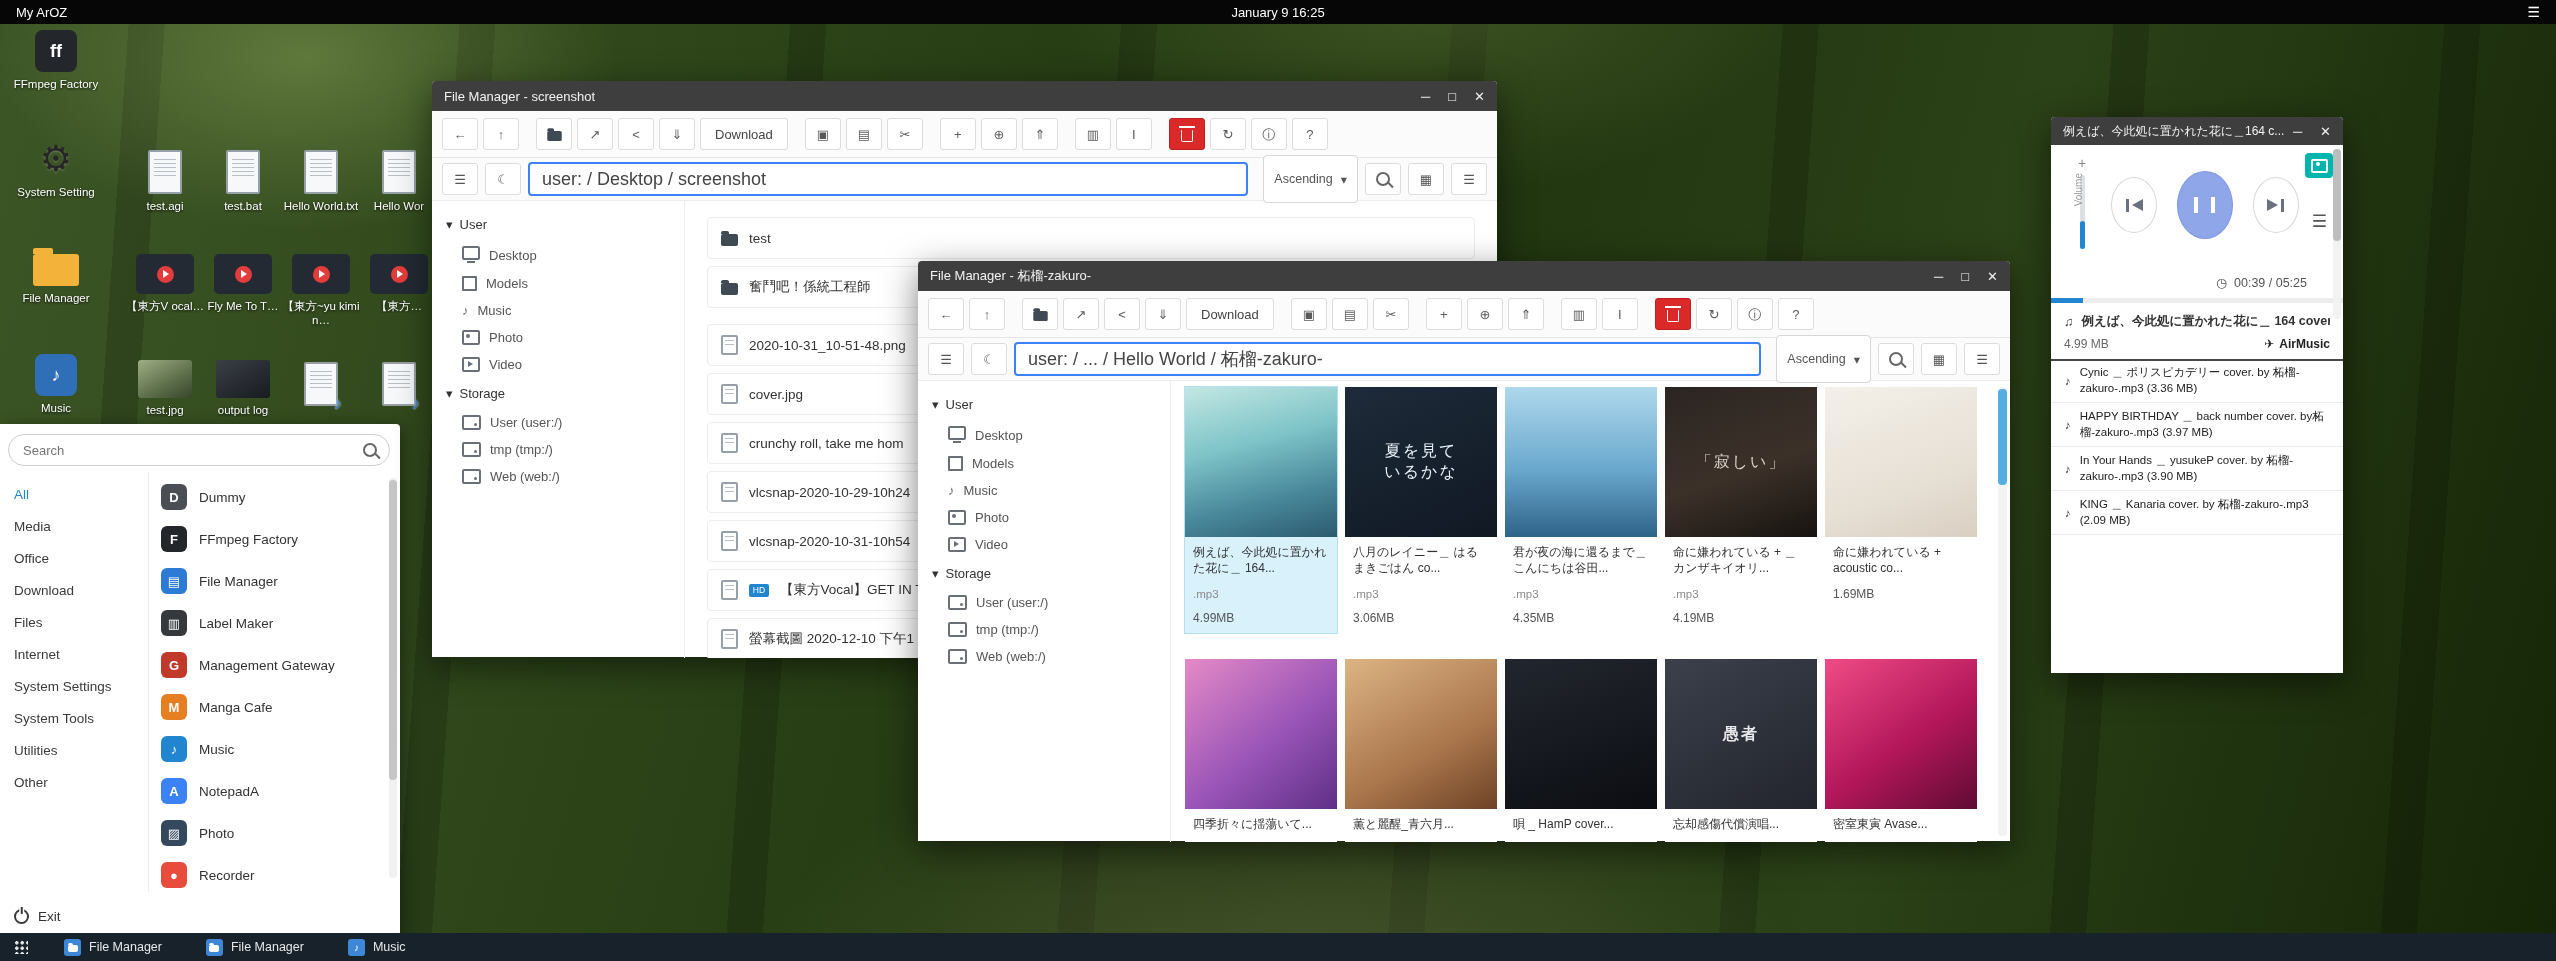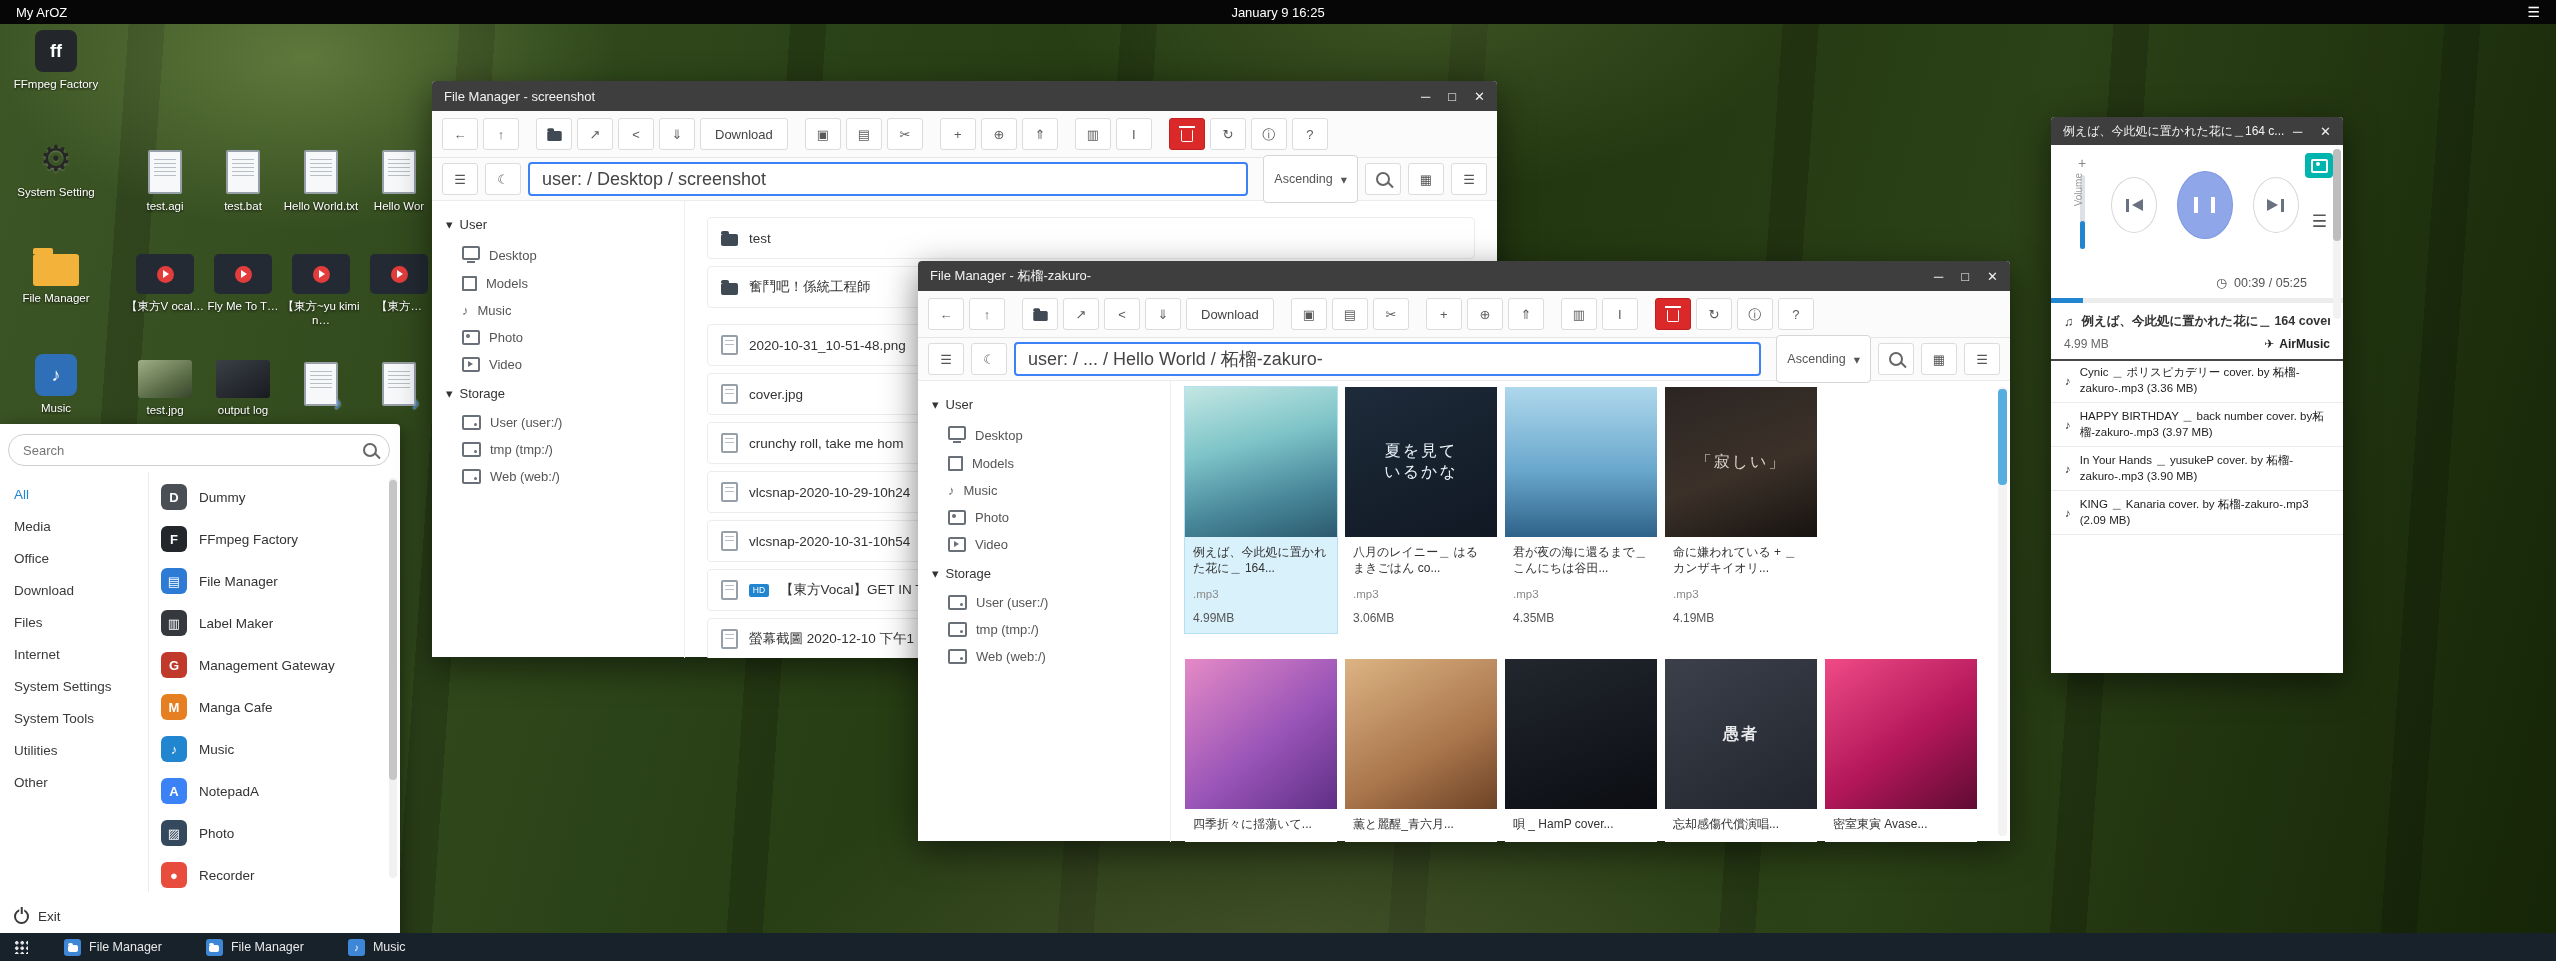--- a/index.html
+++ b/index.html
@@ -638,20 +638,25 @@
               <div class="tile-size">4.35MB</div>
             </div>
             <div class="tile">
               <div class="tile-art" style="background: linear-gradient(160deg, rgb(43, 37, 34) 0%, rgb(60, 49, 41) 55%, rgb(23, 19, 16) 100%);">
                 <span class="art-text" style="color: rgb(221, 214, 205);">「寂しい」</span>
               </div>
               <div class="tile-name">命に嫌われている + ＿ カンザキイオリ...</div>
               <div class="tile-ext">.mp3</div>
               <div class="tile-size">4.19MB</div>
             </div>
+            <div class="tile">
+              <div class="tile-art" style="background: linear-gradient(160deg, rgb(244, 240, 233) 0%, rgb(230, 223, 212) 65%, rgb(217, 207, 193) 100%);"></div>
+              <div class="tile-name">命に嫌われている + acoustic co...</div>
+              <div class="tile-size">1.69MB</div>
+            </div>
           </div>
         <div class="tiles row2" id="tilesB">
             <div class="tile">
               <div class="tile-art" style="background: linear-gradient(140deg, rgb(229, 138, 198) 0%, rgb(154, 85, 184) 55%, rgb(95, 47, 134) 100%);"></div>
               <div class="tile-name">四季折々に揺蕩いて...</div>
             </div>
             <div class="tile">
               <div class="tile-art" style="background: linear-gradient(150deg, rgb(220, 180, 132) 0%, rgb(170, 118, 76) 60%, rgb(110, 67, 38) 100%);"></div>
               <div class="tile-name">薫と麗醒_青六月...</div>
             </div>

